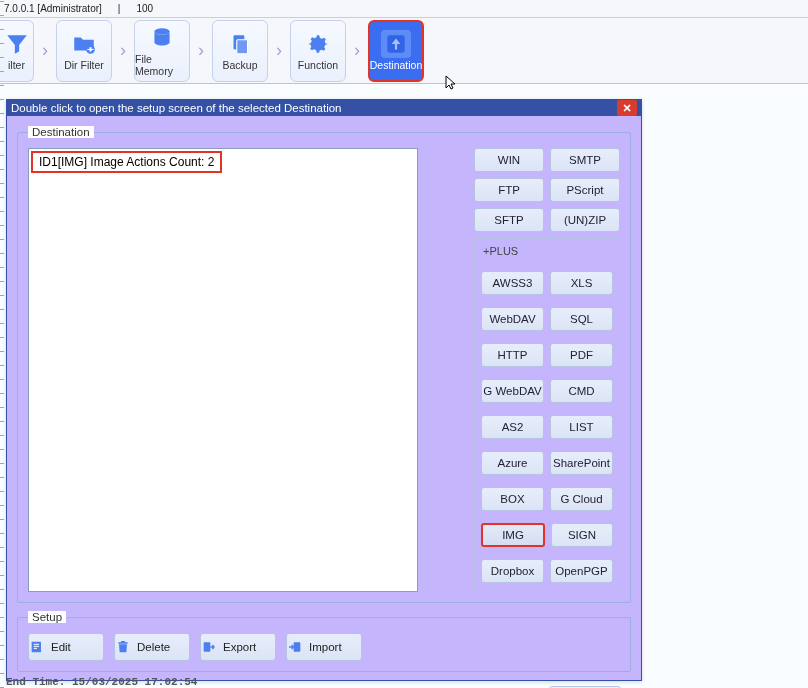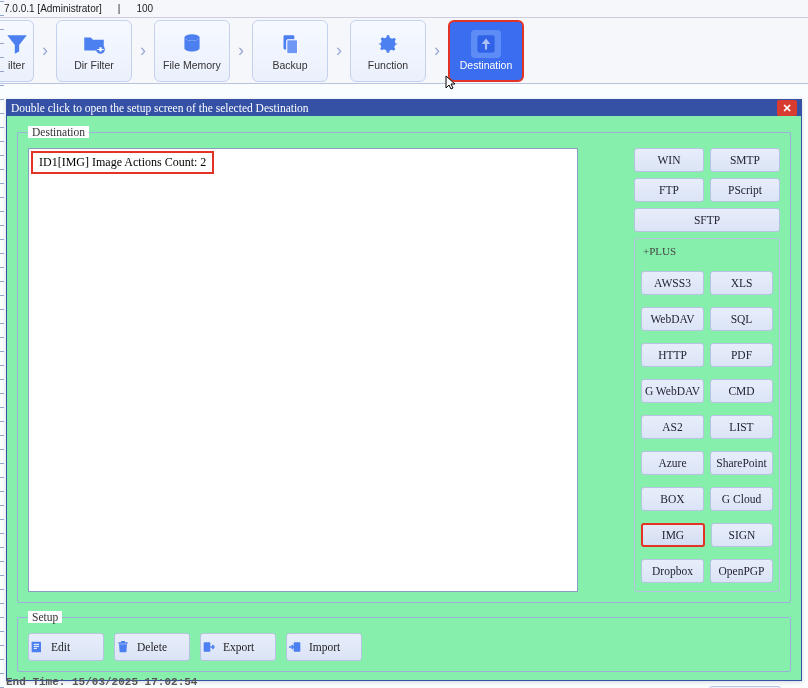--- a/index.html
+++ b/index.html
@@ -24,21 +24,21 @@
   }
   
   .ribbon {
     display: flex; align-items: center;
     height: 66px;
     padding: 2px 0;
     background: #f5f7fb;
     border-bottom: 1px solid #b9c4e0;
   }
   .ribbon-item {
-    width: 76px; height: 62px;
+    width: 56px; height: 62px;
     border: 1px solid #c6d1ed;
     border-radius: 6px;
     background: linear-gradient(#f6f9ff,#eaf0fc);
     display: flex; flex-direction: column; align-items: center; justify-content: center;
     font-size: 10.5px; gap: 1px;
     color: #333;
   }
   .ribbon-item svg { width: 26px; height: 26px; }
   .ribbon-sep {
     font-size: 18px; color: #98a9d4; padding: 0 8px; align-self: center;
@@ -59,26 +59,25 @@
   }
   .filter-item { width:34px; border-left:0; border-top-left-radius:0; border-bottom-left-radius:0;}
   .cursor {
     position: absolute; left: 444px; top: 75px;
     font-size: 16px; color:#000; pointer-events:none;
   }
   
   .dialog {
     position: absolute;
     left: 6px; top: 99px;
-    width: 796px; height: 582px;
+    width: 636px; height: 582px;
     border: 1px solid #3451a6;
-    background: #86efac;
+    background: #c4b5fd;
     display:flex; flex-direction:column;
     box-shadow: 0 1px 4px rgba(0,0,0,.15);
-    font-family: Liberation Serif, serif;
   }
   .dlg-title {
     height: 18px;
     background: #3451a6;
     color: #fff;
     font-size: 11.5px;
     display:flex; align-items:center;
     padding: 0 4px;
   }
   .dlg-x {
@@ -300,20 +299,21 @@
           <div class="btn-row2">
             <div class="stack-btn">WIN</div>
             <div class="stack-btn">SMTP</div>
           </div>
           <div class="btn-row2">
             <div class="stack-btn">FTP</div>
             <div class="stack-btn">PScript</div>
           </div>
           <div class="btn-row2">
             <div class="stack-btn">SFTP</div>
+            <div class="stack-btn">(UN)ZIP</div>
           </div>
 
           <div class="plus-group">
             <div class="plus-label">+PLUS</div>
             <div class="btn-row2">
               <div class="stack-btn">AWSS3</div>
               <div class="stack-btn">XLS</div>
             </div>
             <div class="btn-row2">
               <div class="stack-btn">WebDAV</div>

